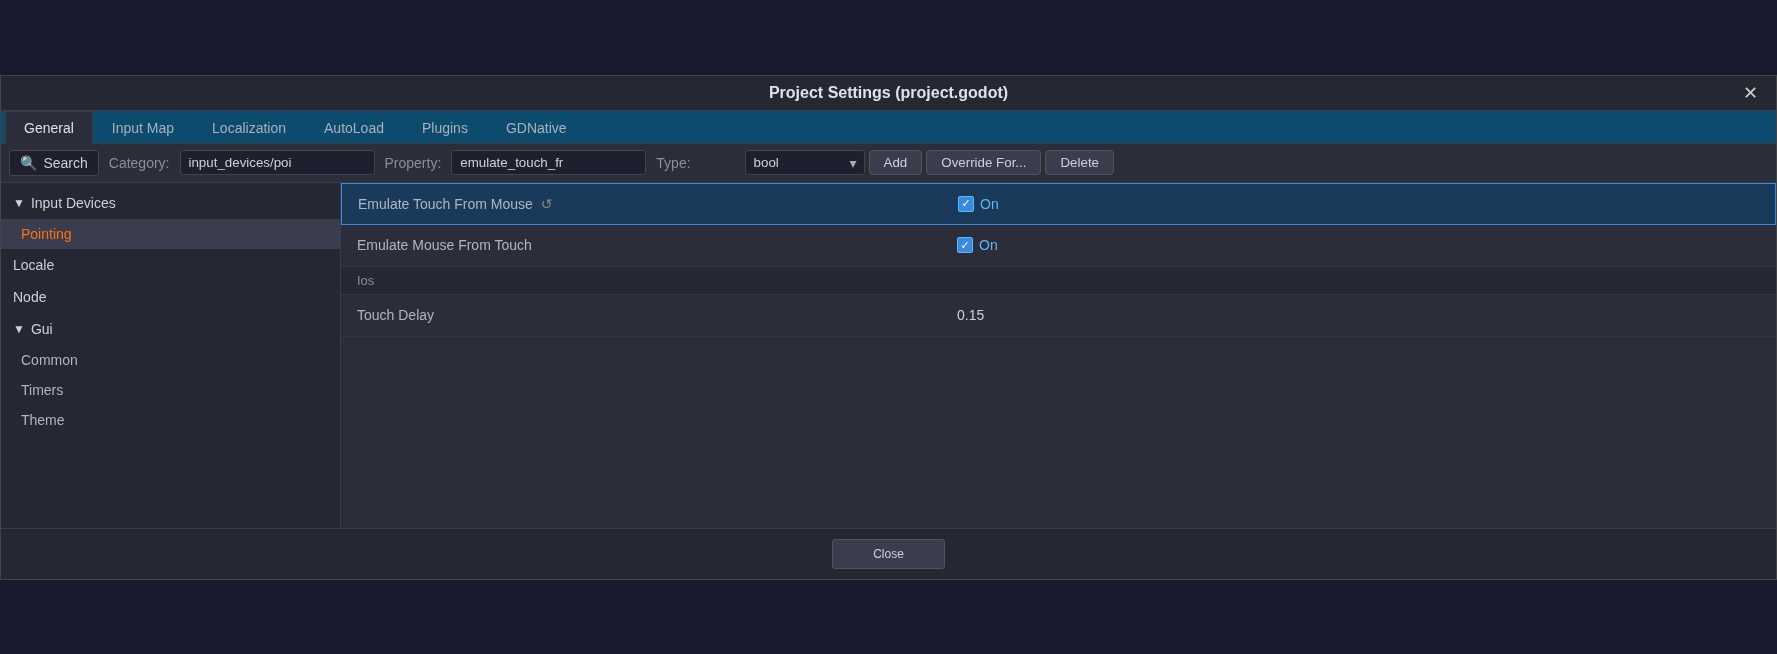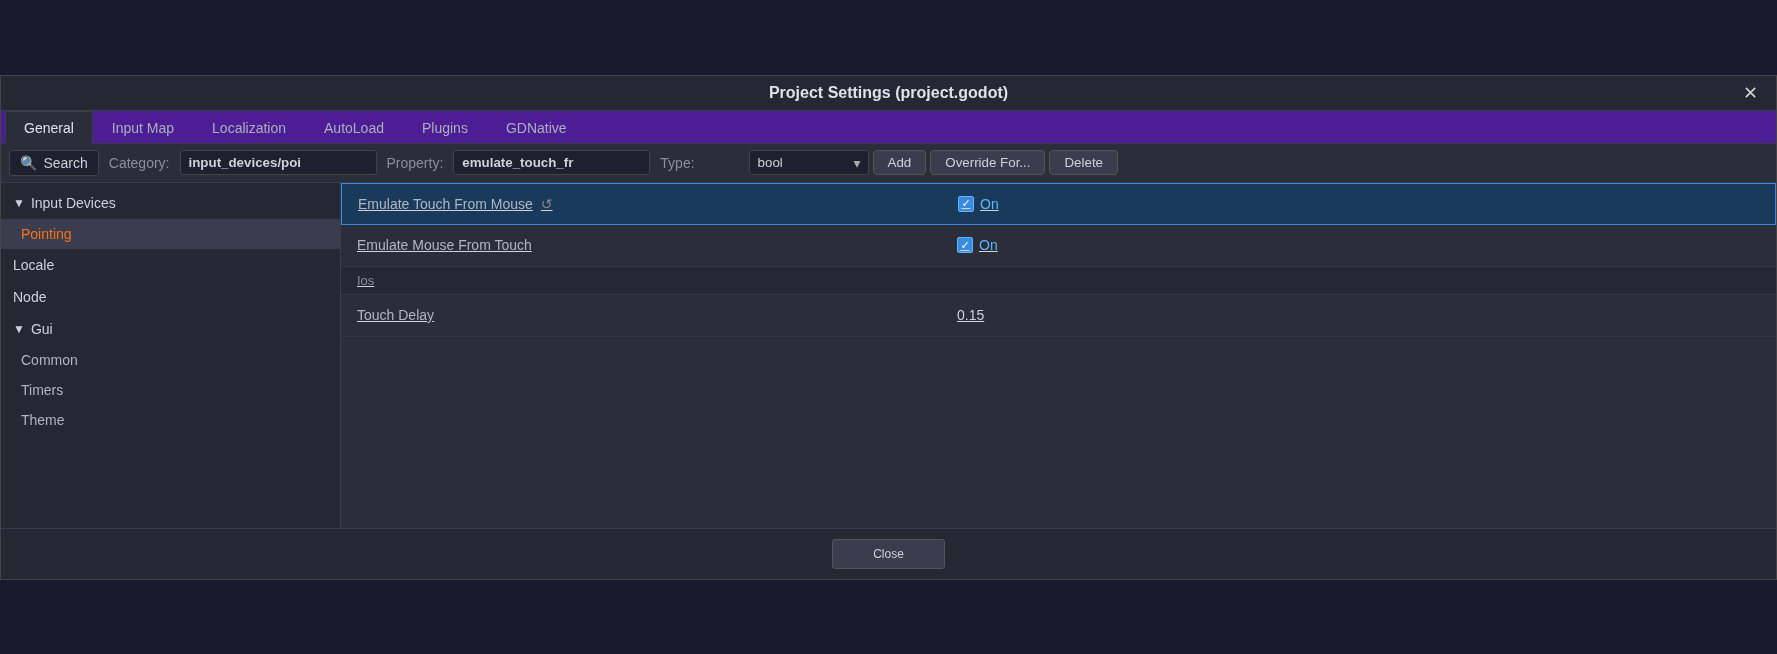--- a/index.html
+++ b/index.html
@@ -43,21 +43,21 @@
       transform: translateY(-50%);
       background: none;
       border: none;
       color: #ccc;
       font-size: 18px;
       cursor: pointer;
       padding: 2px 6px;
     }
     .tabs {
       display: flex;
-      background: #4c1d95;
+      background: #0c4a6e;
       border-bottom: 1px solid #3a3c4a;
       padding: 0 4px;
     }
     .tab {
       padding: 8px 18px;
       cursor: pointer;
       color: #aab0bc;
       border: 1px solid transparent;
       border-bottom: none;
       margin-bottom: -1px;
@@ -92,21 +92,20 @@
       color: #8a8e9a;
       padding: 0 6px;
     }
     .toolbar-input {
       background: #1e2030;
       border: 1px solid #444;
       color: #cdd1d8;
       padding: 4px 8px;
       border-radius: 3px;
       min-width: 120px;
-      font-weight: bold;
     }
     .toolbar-select {
       background: #1e2030;
       border: 1px solid #444;
       color: #cdd1d8;
       padding: 4px 8px;
       border-radius: 3px;
       min-width: 120px;
       appearance: none;
       padding-right: 28px;
@@ -173,21 +172,20 @@
       background: #3a3d4e;
       color: #f97316;
     }
     .sidebar-item.level1 {
       padding-left: 20px;
     }
     .content-area {
       flex: 1;
       overflow-y: auto;
       background: #2b2d3a;
-      text-decoration: underline;
     }
     .content-area::-webkit-scrollbar { width: 8px; }
     .content-area::-webkit-scrollbar-track { background: #1e2030; }
     .content-area::-webkit-scrollbar-thumb { background: #444; border-radius: 4px; }
     .property-row {
       display: flex;
       align-items: center;
       border-bottom: 1px solid #333540;
       min-height: 42px;
     }

